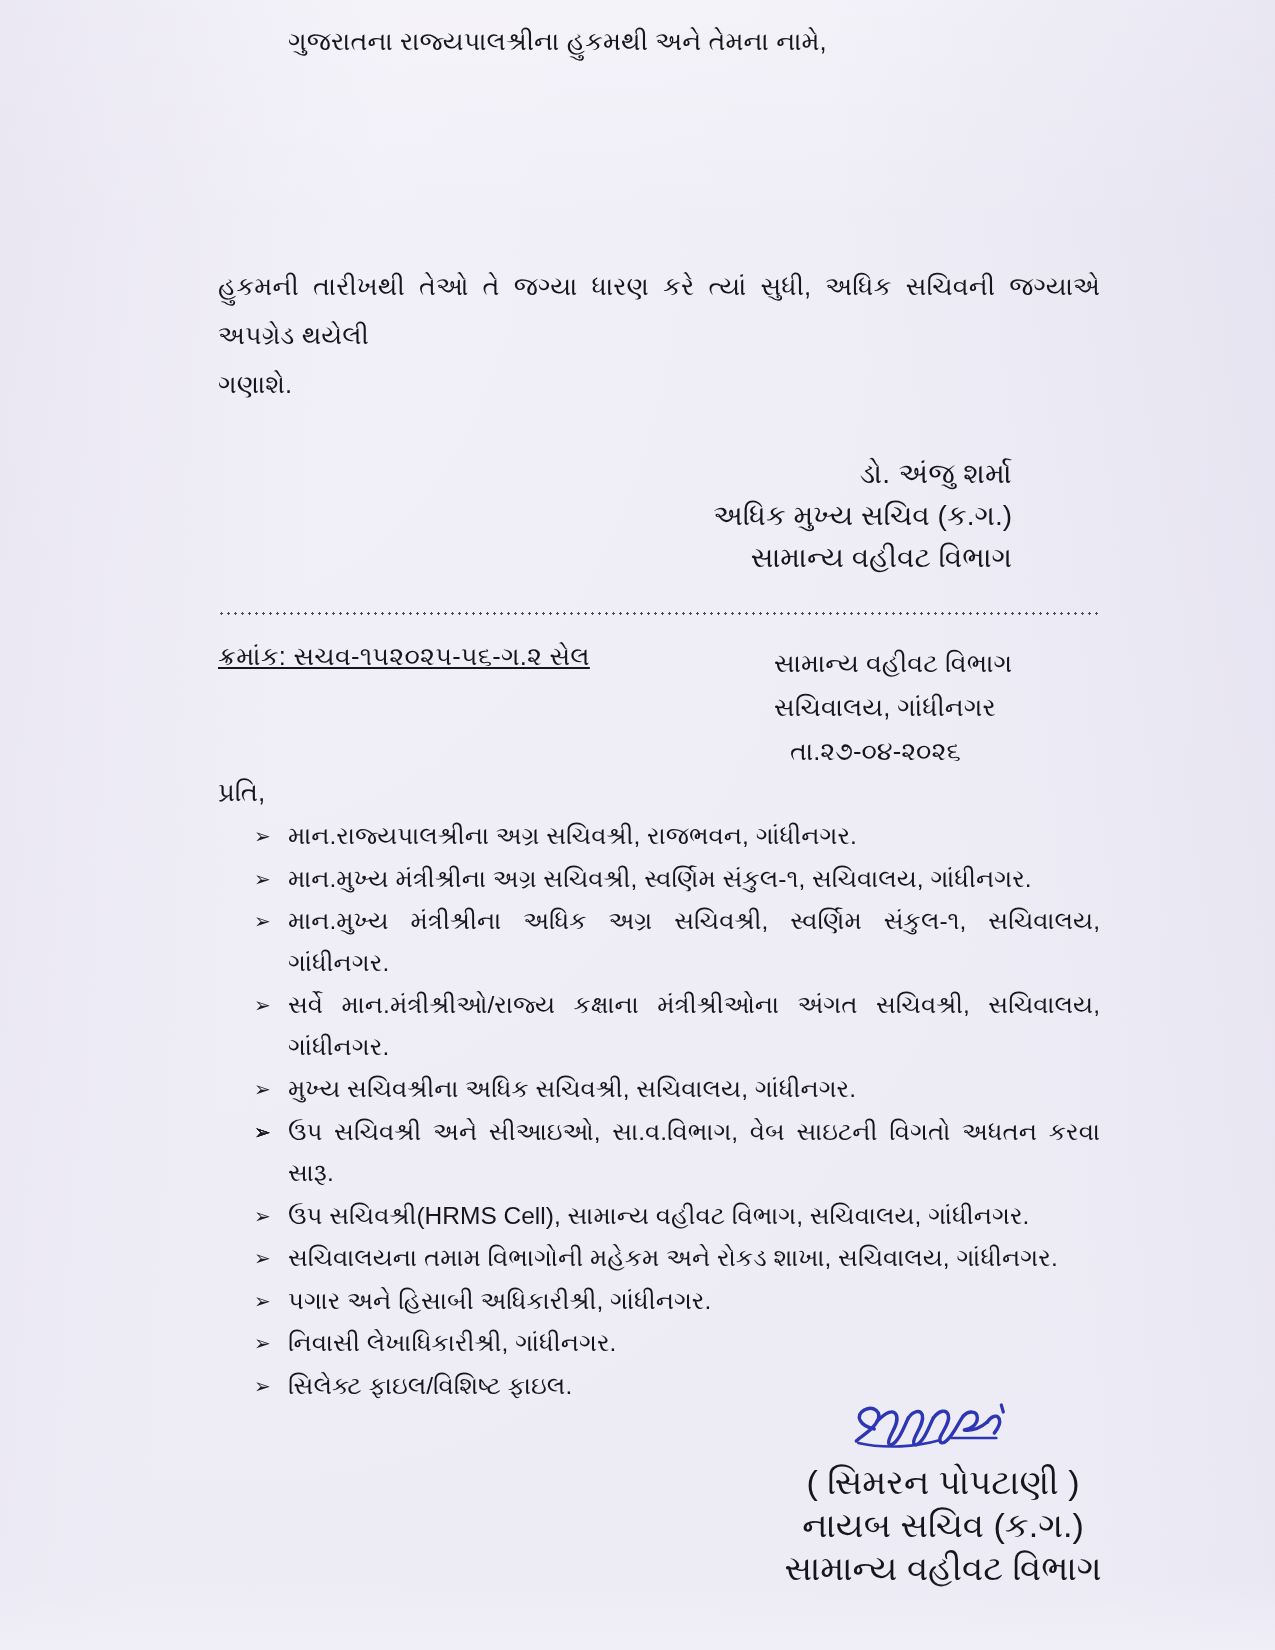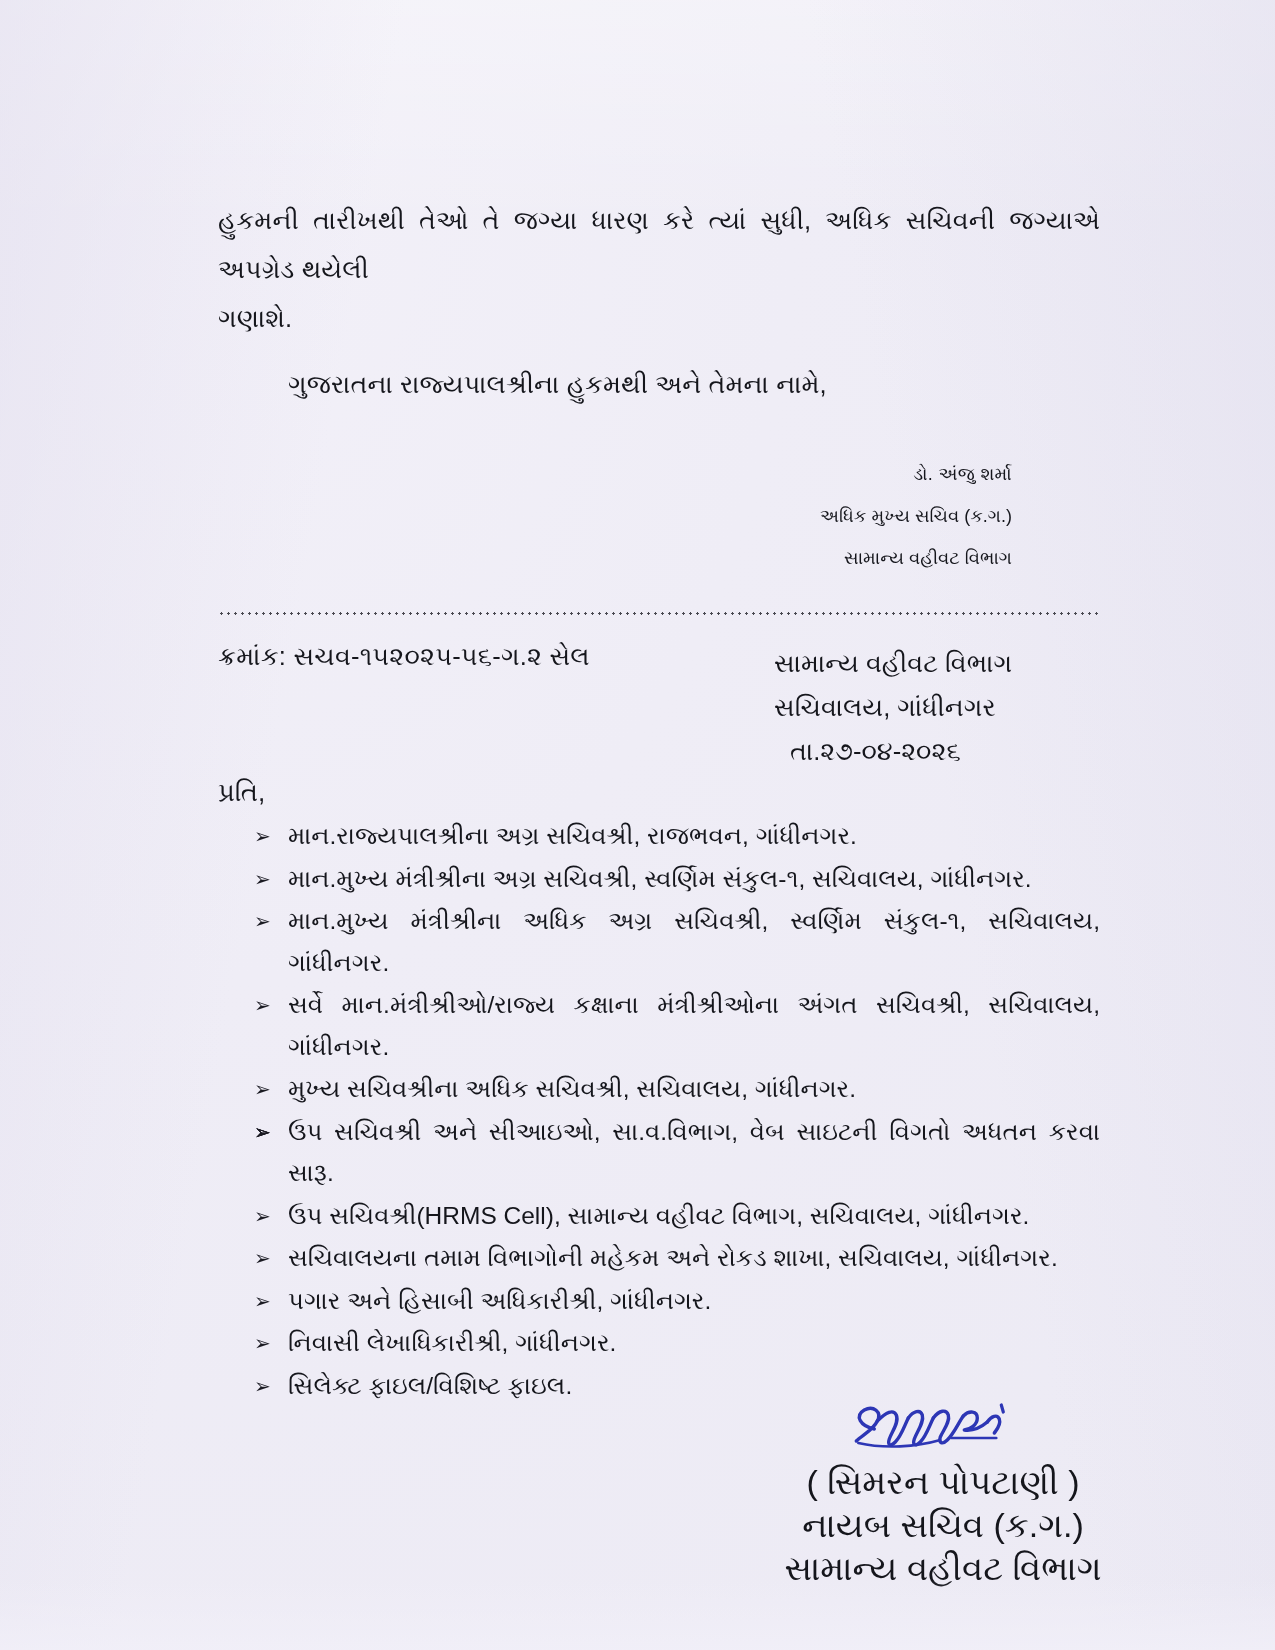--- a/index.html
+++ b/index.html
@@ -64,21 +64,21 @@
     margin-top: 17px;
     padding-left: 70px;
     text-align: left;
   }
 
   
   .sig-top {
     margin-top: 44px;
     text-align: right;
     padding-right: 88px;
-    font-size: 18px;
+    font-size: 28px;
     line-height: 42px;
   }
   .sig-top .nm { letter-spacing: 0.3px; }
 
   
   .rule {
     margin: 33px 0 0 0;
     height: 3px;
     border: 0;
     background-image: radial-gradient(circle, #2b2b33 1.1px, rgba(0,0,0,0) 1.3px);
@@ -86,20 +86,21 @@
     background-repeat: repeat-x;
     background-position: 0 50%;
     opacity: 0.85;
   }
 
   
   .refrow {
     position: relative;
     margin-top: 26px;
     min-height: 128px;
+    text-decoration: underline;
   }
   .ref-no {
     font-size: 25.5px;
     line-height: 30px;
     letter-spacing: 0.2px;
   }
   .office {
     position: absolute;
     right: 88px;
     top: 0;
@@ -165,26 +166,26 @@
     line-height: 43px;
     white-space: nowrap;
   }
 </style>
 </head>
 <body>
 
 <div class="page">
   <div class="content">
 
+    <p class="para p-auth">ગુજરાતના રાજ્યપાલશ્રીના હુકમથી અને તેમના નામે,</p>
+
     <p class="para p-open">
       <span>હુકમની તારીખથી તેઓ તે જગ્યા ધારણ કરે ત્યાં સુધી, અધિક સચિવની જગ્યાએ અપગ્રેડ થયેલી</span>
       <span class="ln2">ગણાશે.</span>
     </p>
-
-    <p class="para p-auth">ગુજરાતના રાજ્યપાલશ્રીના હુકમથી અને તેમના નામે,</p>
 
     <div class="sig-top">
       <div class="nm">ડો. અંજુ શર્મા</div>
       <div>અધિક મુખ્ય સચિવ (ક.ગ.)</div>
       <div>સામાન્ય વહીવટ વિભાગ</div>
     </div>
 
     <hr class="rule">
 
     <div class="refrow">

